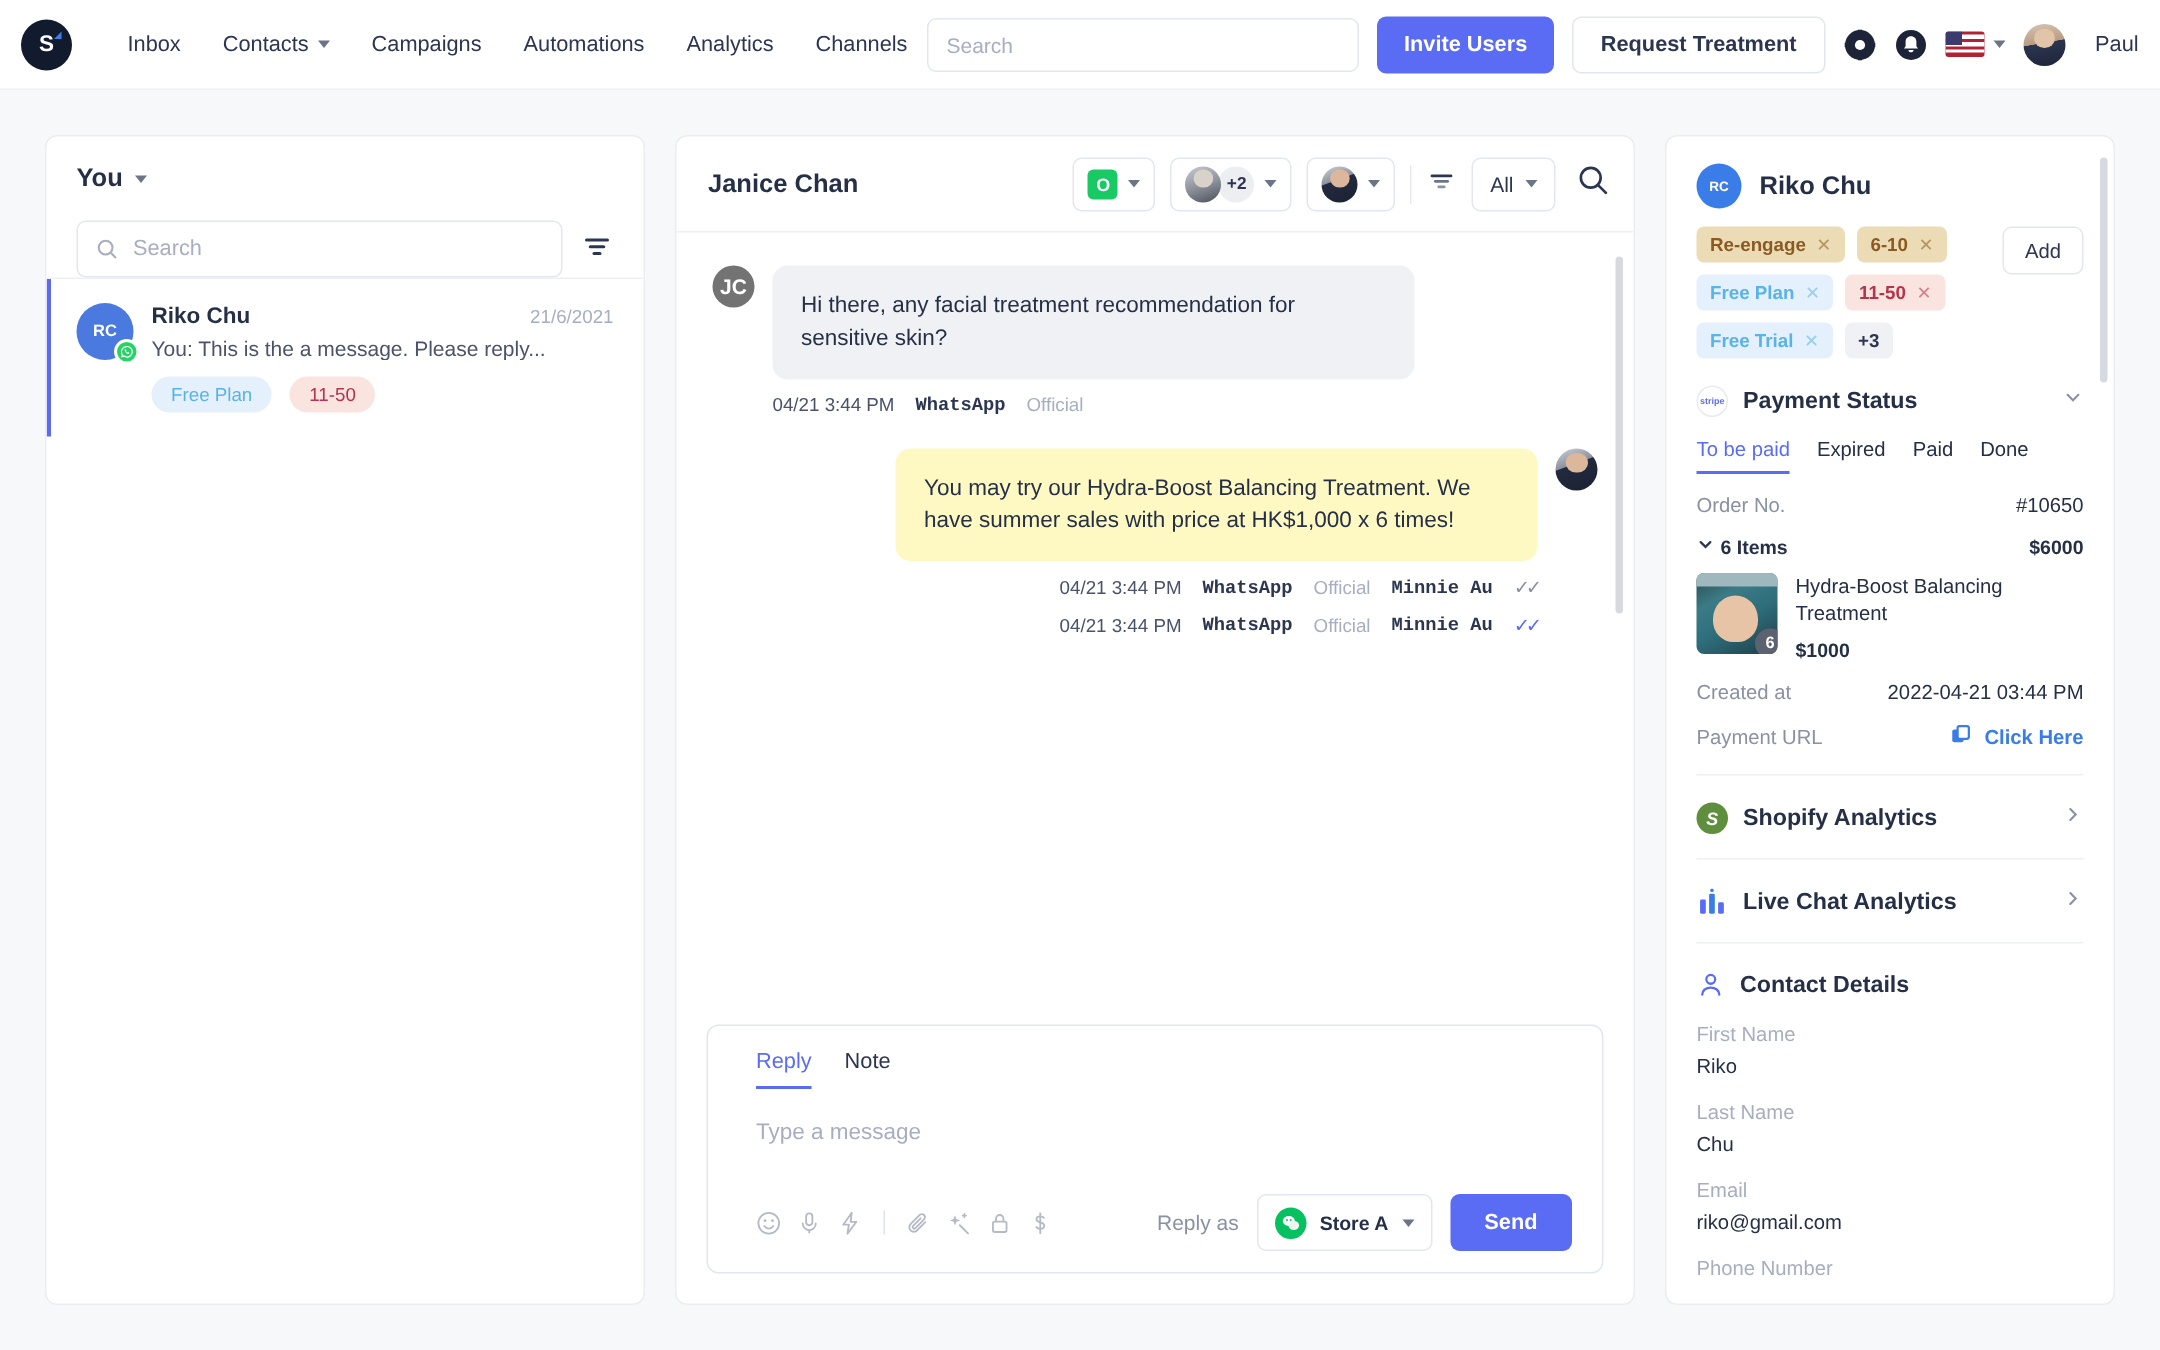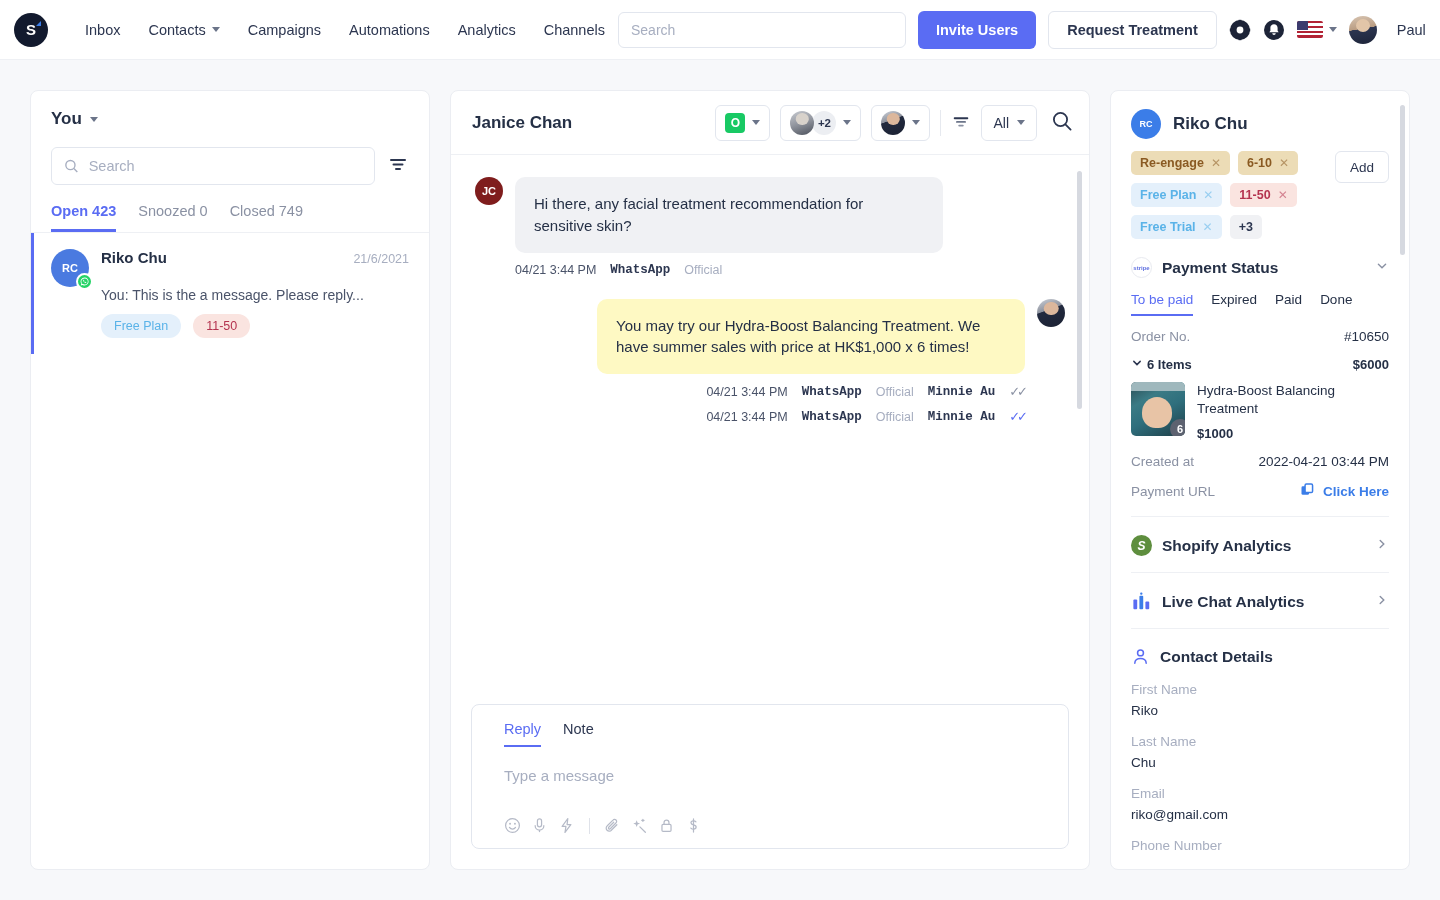--- a/index.html
+++ b/index.html
@@ -132,21 +132,21 @@
     position: absolute; right: -4px; bottom: -3px;
     width: 17px; height: 17px; border-radius: 50%;
     background: #25d366; border: 2px solid #fff;
     display: flex; align-items: center; justify-content: center;
   }
   .conv-body { flex: 1; min-width: 0; }
   .conv-top { display: flex; align-items: baseline; }
   .conv-name { font-size: 15px; font-weight: 600; color: #253046; }
   .conv-date { margin-left: auto; font-size: 12.5px; color: #a7aec0; }
   .conv-prev {
-    font-size: 14px; color: #4a5369; margin-top: 21px;
+    font-size: 14px; color: #4a5369; margin-top: 5px;
     white-space: nowrap; overflow: hidden; text-overflow: ellipsis;
   }
   .pill-row { display: flex; gap: 12px; margin-top: 11px; }
   .pill {
     font-size: 12.5px; border-radius: 12px; padding: 5px 13px;
     font-weight: 500; white-space: nowrap;
   }
   .pill-blue { background: #e4f0fb; color: #5ab3e8; }
   .pill-pink { background: #fae4e0; color: #b4334f; }
 
@@ -196,22 +196,22 @@
     flex: 1; position: relative; padding: 22px 24px 0 24px;
     overflow: hidden;
   }
   .msg-scroll {
     position: absolute; right: 7px; top: 16px; width: 5px; height: 238px;
     background: #d6d9e0; border-radius: 3px;
   }
   .row { display: flex; gap: 12px; }
   .row.out { justify-content: flex-end; }
   .bubble-av {
-    width: 28px; height: 28px; border-radius: 50%; background: #7f1d1d;
-    color: #fff; font-size: 11px; font-weight: 600; flex: none;
+    width: 28px; height: 28px; border-radius: 50%; background: #737373;
+    color: #fff; font-size: 14px; font-weight: 600; flex: none;
     display: flex; align-items: center; justify-content: center;
   }
   .bubble {
     background: #f0f1f4; border-radius: 10px; padding: 16px 19px;
     font-size: 15px; line-height: 1.45; color: #253046; max-width: 428px;
   }
   .bubble.out { background: #fef9c3; }
   .meta {
     display: flex; align-items: center; gap: 14px;
     font-size: 12.5px; margin-top: 10px; color: #4a5369;
@@ -449,25 +449,20 @@
         <span>
           <svg width="22" height="22" viewBox="0 0 22 22">
               <rect x="3" y="6" width="16" height="2" rx="1" fill="#2c3650"></rect>
               <rect x="5.5" y="10.5" width="11" height="2" rx="1" fill="#2c3650"></rect>
               <rect x="8" y="15" width="6" height="2" rx="1" fill="#2c3650"></rect>
             </svg>
         </span>
       </div>
     </div>
 
-    <div class="tabs-row">
-      <div class="tab active">Open 423</div>
-      <div class="tab">Snoozed 0</div>
-      <div class="tab">Closed 749</div>
-    </div>
     <div class="tabs-divider"></div>
 
     <div class="conv-list">
       <div class="conv">
         <div class="conv-avatar">
           <span>RC</span>
           <span class="wa-badge">
             <svg width="9" height="9" viewBox="0 0 12 12">
                 <path d="M6 .8A5.2 5.2 0 0 0 1.6 8.7L1 11.2l2.6-.7A5.2 5.2 0 1 0 6 .8z" fill="#fff"></path>
                 <path d="M6 1.9a4.1 4.1 0 0 0-3.5 6.3l-.3 1.3 1.4-.4A4.1 4.1 0 1 0 6 1.9z" fill="#25d366"></path>
@@ -607,20 +602,36 @@
               <rect x="4.2" y="7.8" width="9.6" height="7.4" rx="1.2" fill="none" stroke="#b5bac7" stroke-width="1.3"></rect>
               <path d="M6.4 7.8V5.8a2.6 2.6 0 0 1 5.2 0v2" fill="none" stroke="#b5bac7" stroke-width="1.3"></path>
             </svg>
         </span>
         <span class="tool">
           <svg width="17" height="17" viewBox="0 0 18 18">
               <path d="M11.6 5.2c-.7-.8-1.6-1.1-2.6-1.1-1.5 0-2.7.8-2.7 2.1 0 1.2 1 1.8 2.7 2.2 1.7.4 2.8 1 2.8 2.3 0 1.4-1.2 2.2-2.8 2.2-1.1 0-2.1-.4-2.8-1.2" fill="none" stroke="#b5bac7" stroke-width="1.3" stroke-linecap="round"></path>
               <line x1="9" y1="2" x2="9" y2="16" stroke="#b5bac7" stroke-width="1.3" stroke-linecap="round"></line>
             </svg>
         </span>
+        <div class="reply-as">
+          <span class="reply-as-lbl">Reply as</span>
+          <div class="store-box">
+            <span class="wechat-ic">
+              <svg width="13" height="13" viewBox="0 0 14 14">
+                  <ellipse cx="5.6" cy="5.4" rx="4.3" ry="3.6" fill="#fff"></ellipse>
+                  <ellipse cx="9.2" cy="8.6" rx="3.8" ry="3.2" fill="#eef4ef"></ellipse>
+                  <circle cx="4.3" cy="4.6" r=".7" fill="#07c160"></circle>
+                  <circle cx="7" cy="4.6" r=".7" fill="#07c160"></circle>
+                </svg>
+            </span>
+            <span class="store-nm">Store A</span>
+            <span class="caret"></span>
+          </div>
+          <button class="send-btn">Send</button>
+        </div>
       </div>
     </div>
   </div>
 
   <div class="panel right">
     <div class="right-scroll"></div>
     <div class="right-inner">
 
       <div class="contact-head">
         <span class="contact-av">RC</span>

